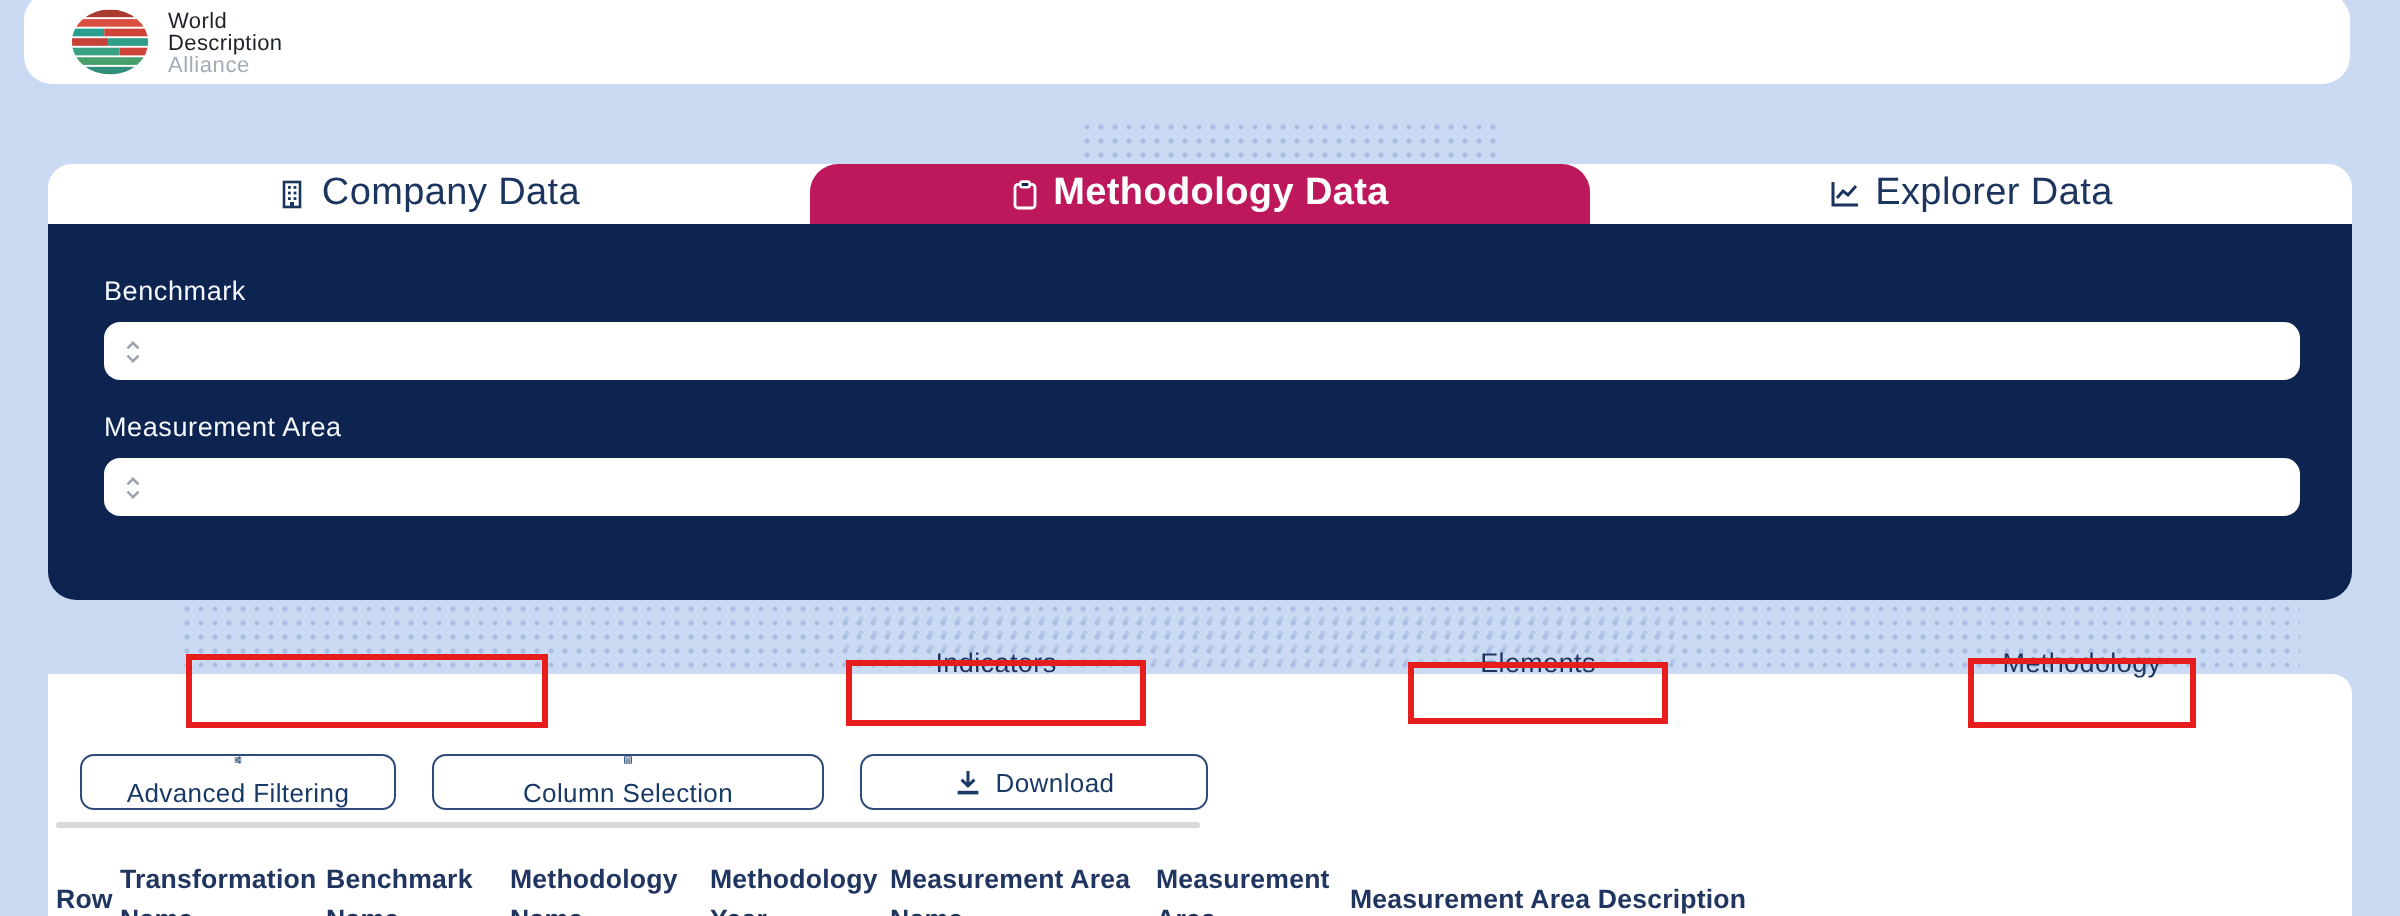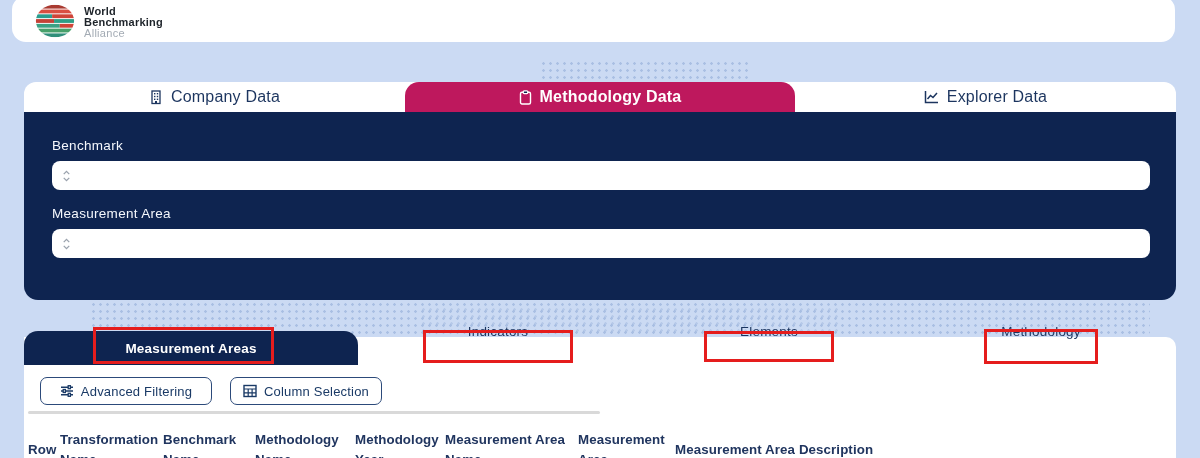--- a/index.html
+++ b/index.html
@@ -17,37 +17,37 @@
   }
 
   
   .header {
     position:absolute; left:12px; top:-4px; width:1163px; height:46px;
     background:#ffffff; border-radius:14px;
     display:flex; align-items:center; padding:4px 18px 0 22px;
   }
   .logo-wrap { display:flex; align-items:center; gap:8px; }
   .logo-text { line-height:11px; padding-top:2px; }
-  .logo-text .l1,.logo-text .l2 { font-size:11px; font-weight:bold; color:#1d2329; letter-spacing:.2px; }
+  .logo-text .l1,.logo-text .l2 { font-size:11px; font-weight:normal; color:#1d2329; letter-spacing:.2px; }
   .logo-text .l3 { font-size:11px; color:#a3abb4; letter-spacing:.3px; }
   .app-title { margin-left:22px; font-size:16px; color:#3c434c; letter-spacing:.3px; }
   .beta { font-size:8px; font-weight:bold; color:#595f66; vertical-align:super; letter-spacing:.5px; margin-left:3px; }
   .header-spacer { flex:1; }
   .nav { display:flex; align-items:center; gap:17px; font-size:14px; color:#22345c; }
   .nav .nav-item { cursor:pointer; display:flex; align-items:center; gap:4px; }
   .account { margin-left:14px; display:flex; align-items:center; cursor:pointer; }
 
   
   .dataset-tabs {
     position:absolute; left:24px; top:82px; width:1152px; height:30px;
     background:#ffffff; border-radius:12px 12px 0 0; display:flex;
   }
   .dtab {
     flex:1; display:flex; align-items:center; justify-content:center; gap:8px;
-    font-size:16px; color:#1c355f; cursor:pointer; letter-spacing:.2px;
+    font-size:19px; color:#1c355f; cursor:pointer; letter-spacing:.2px;
   }
   .dtab.active {
     background:#be185d; color:#ffffff; font-weight:bold;
     border-radius:14px 14px 0 0; flex:0 0 390px;
   }
 
   
   .filter-panel {
     position:absolute; left:24px; top:112px; width:1152px; height:188px;
     background:#0e2450; border-radius:0 0 14px 14px; padding:14px 28px 0 28px;
@@ -79,21 +79,21 @@
   .content {
     position:absolute; left:24px; top:365px; width:1152px; height:93px; background:#ffffff;
   }
   .toolbar { position:absolute; left:16px; top:12px; display:flex; gap:18px; }
   .btn {
     height:28px; border:1.5px solid #2c4a7a; border-radius:7px; background:#ffffff;
     display:flex; align-items:center; justify-content:center; gap:7px;
     font-size:13px; color:#1a3a66; font-weight:500; cursor:pointer; letter-spacing:.2px;
     font-family:"Liberation Sans", sans-serif;
   }
-  .btn-af { width:172px; } .btn-cs { width:152px; } .btn-dl { width:174px; }
+  .btn-af { width:158px;flex-direction:column; } .btn-cs { width:196px;flex-direction:column; } .btn-dl { width:174px; }
 
   .hscroll { position:absolute; left:4px; top:46px; width:572px; height:3px; background:#d9d9d9; border-radius:2px; }
 
   .thead {
     position:absolute; left:4px; top:52px; height:66px; display:flex; align-items:center;
     color:#20355f; font-size:13.3px; font-weight:bold; line-height:20px; letter-spacing:.1px;
   }
   .th { padding-right:8px; }
   .th.c0 { width:32px; } .th.c1 { width:103px; } .th.c2 { width:92px; }
   .th.c3 { width:100px; } .th.c4 { width:90px; } .th.c5 { width:133px; }
@@ -133,21 +133,21 @@
           <rect x="0" y="16" width="21" height="4" fill="#c44237"></rect>
           <rect x="21" y="16" width="23" height="4" fill="#2e9e86"></rect>
           <rect x="0" y="21" width="27" height="4" fill="#3aa184"></rect>
           <rect x="27" y="21" width="17" height="4" fill="#cf4438"></rect>
           <rect x="2" y="26" width="40" height="4" fill="#47a06b"></rect>
           <rect x="7" y="31" width="30" height="4" fill="#2f8f7a"></rect>
         </g>
       </svg>
       <div class="logo-text">
         <div class="l1">World</div>
-        <div class="l2">Benchmarking</div>
+        <div class="l2">Description</div>
         <div class="l3">Alliance</div>
       </div>
     </div>
     <div class="header-spacer"></div>
   </div>
 
   <div class="dataset-tabs">
     <div class="dtab">
       <svg width="14" height="15" viewBox="0 0 14 15">
         <rect x="3" y="1" width="8" height="12.5" fill="none" stroke="#1c355f" stroke-width="1.3"></rect>
@@ -190,23 +190,20 @@
     <div class="filter-select">
       <svg width="11" height="14" viewBox="0 0 12 15">
         <path d="M3 5.5 L6 2.5 L9 5.5" fill="none" stroke="#9aa2ad" stroke-width="1.4"></path>
         <path d="M3 9.5 L6 12.5 L9 9.5" fill="none" stroke="#9aa2ad" stroke-width="1.4"></path>
       </svg>
       <span></span>
     </div>
   </div>
 
   <div class="data-tab-strip"></div>
-  <div class="data-tab-active">
-    <span>Measurement Areas</span>
-  </div>
   <span class="data-tab-label" style="left:498px;">Indicators</span>
   <span class="data-tab-label" style="left:769px;">Elements</span>
   <span class="data-tab-label" style="left:1041px;">Methodology</span>
 
   <div class="content">
     <div class="toolbar">
       <button class="btn btn-af">
         <svg width="14" height="14" viewBox="0 0 14 14">
           <path d="M1 3.2 H13 M1 7 H13 M1 10.8 H13" stroke="#1a3a66" stroke-width="1.4"></path>
           <rect x="8.2" y="1.7" width="2.2" height="3" fill="#ffffff" stroke="#1a3a66" stroke-width="1.3"></rect>
@@ -215,20 +212,27 @@
         </svg>
         <span>Advanced Filtering</span>
       </button>
       <button class="btn btn-cs">
         <svg width="14" height="14" viewBox="0 0 14 14">
           <rect x="1" y="1.5" width="12" height="11" fill="none" stroke="#1a3a66" stroke-width="1.4"></rect>
           <path d="M1 5 H13 M5.2 5 V12.5 M9.1 5 V12.5 M1 8.8 H13" stroke="#1a3a66" stroke-width="1.2"></path>
         </svg>
         <span>Column Selection</span>
       </button>
+      <button class="btn btn-dl">
+        <svg width="14" height="14" viewBox="0 0 14 14">
+          <path d="M7 1.5 V8.5 M3.8 5.8 L7 9 L10.2 5.8" fill="none" stroke="#1a3a66" stroke-width="1.5"></path>
+          <path d="M1.8 12.3 H12.2" stroke="#1a3a66" stroke-width="1.8"></path>
+        </svg>
+        <span>Download</span>
+      </button>
     </div>
 
     <div class="hscroll"></div>
 
     <div class="thead">
       <div class="th c0">Row</div>
       <div class="th c1">Transformation Name</div>
       <div class="th c2">Benchmark Name</div>
       <div class="th c3">Methodology Name</div>
       <div class="th c4">Methodology Year</div>

